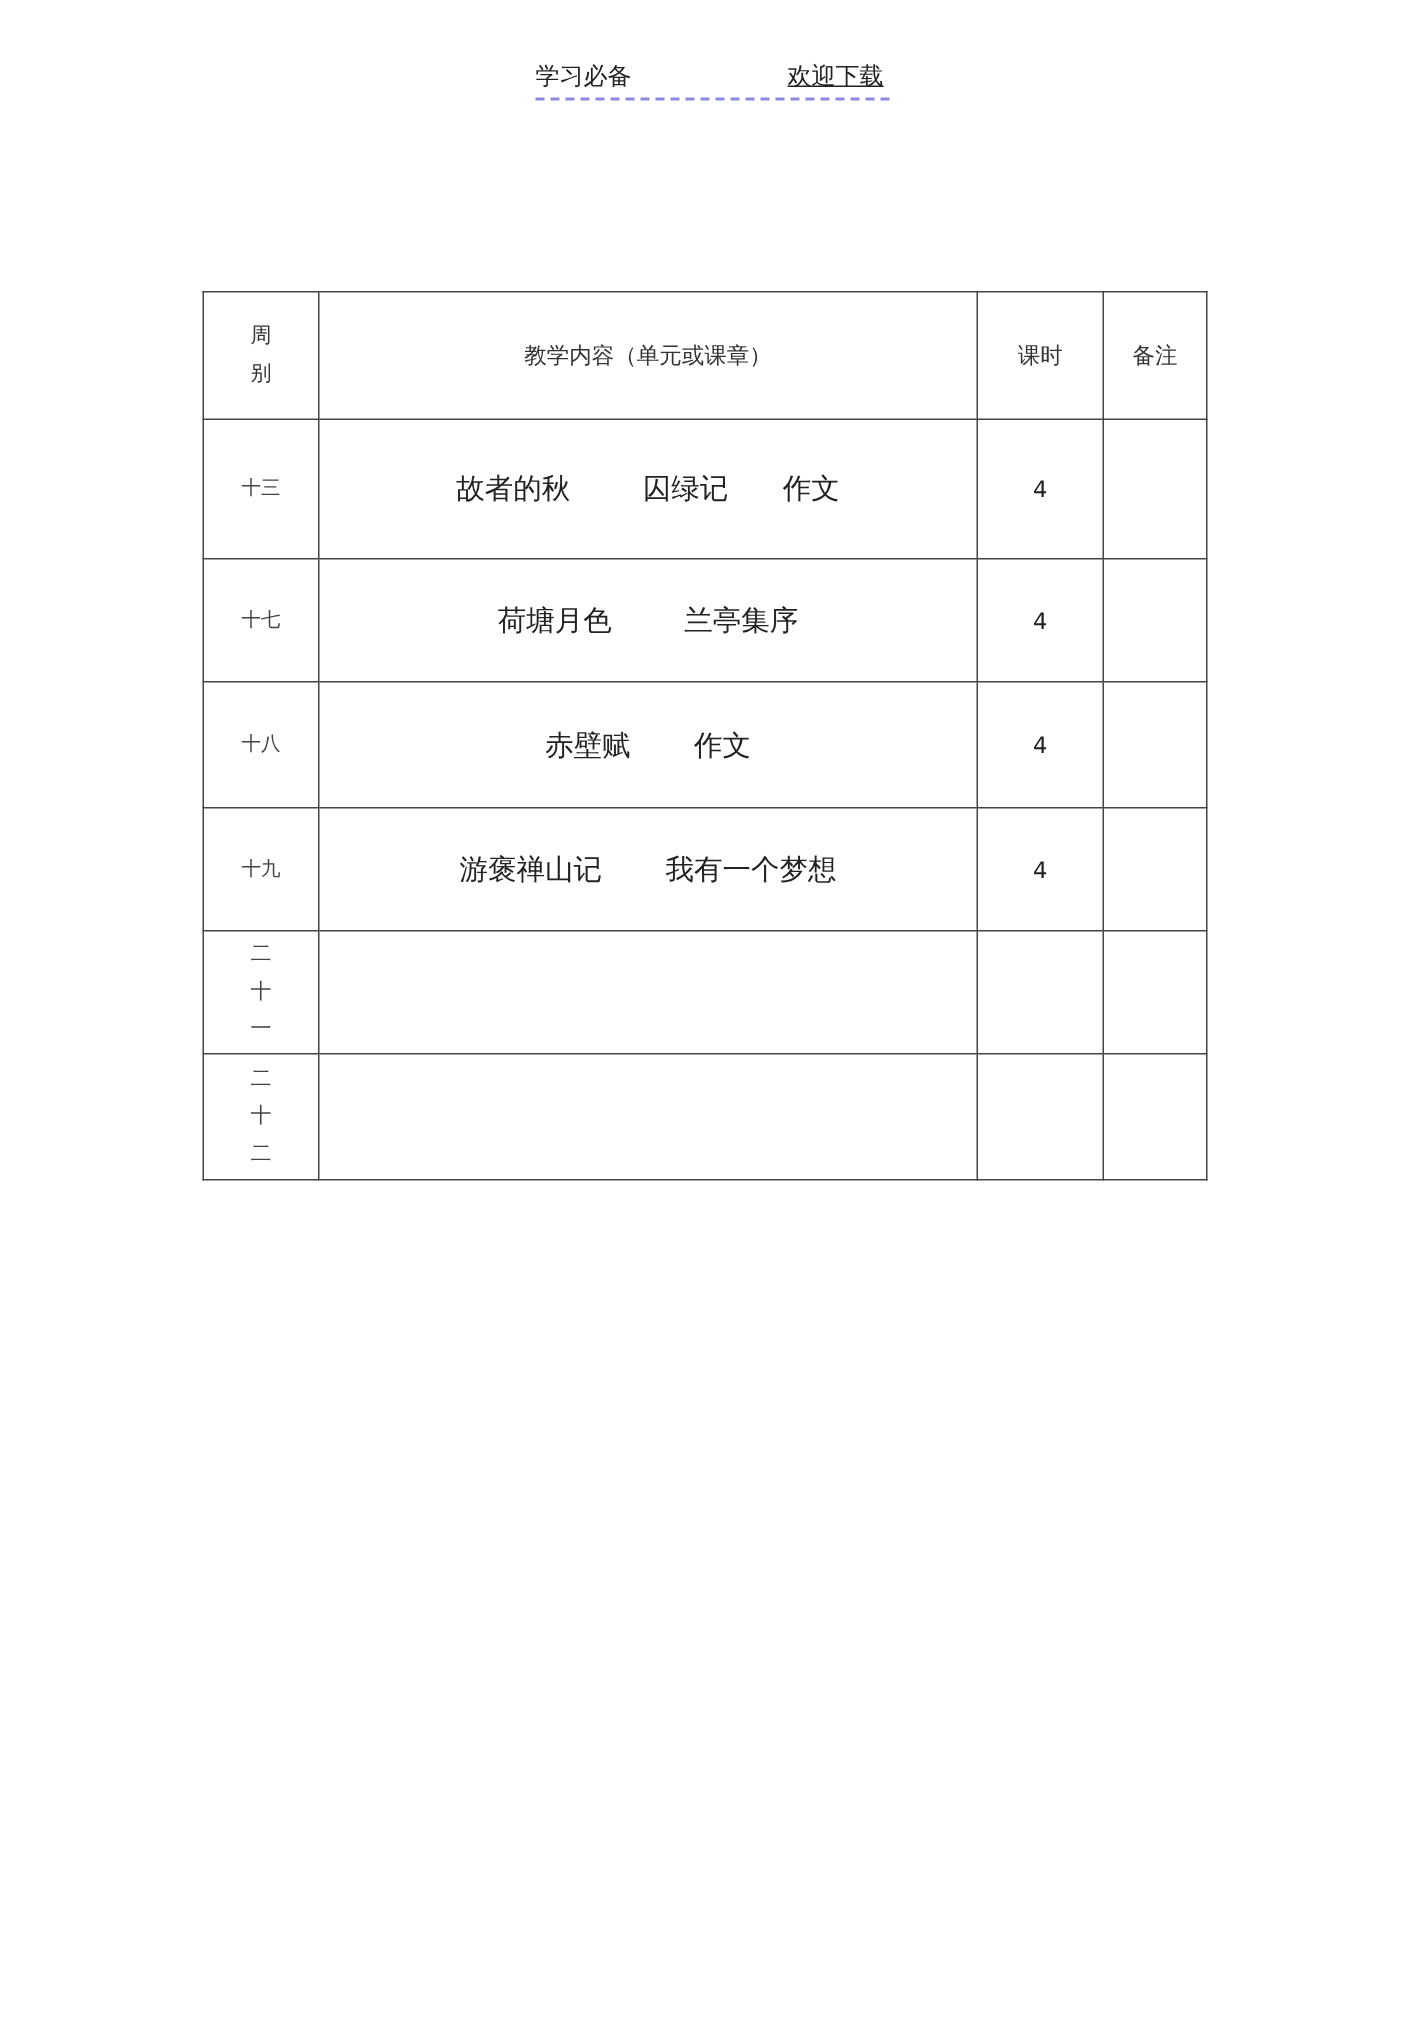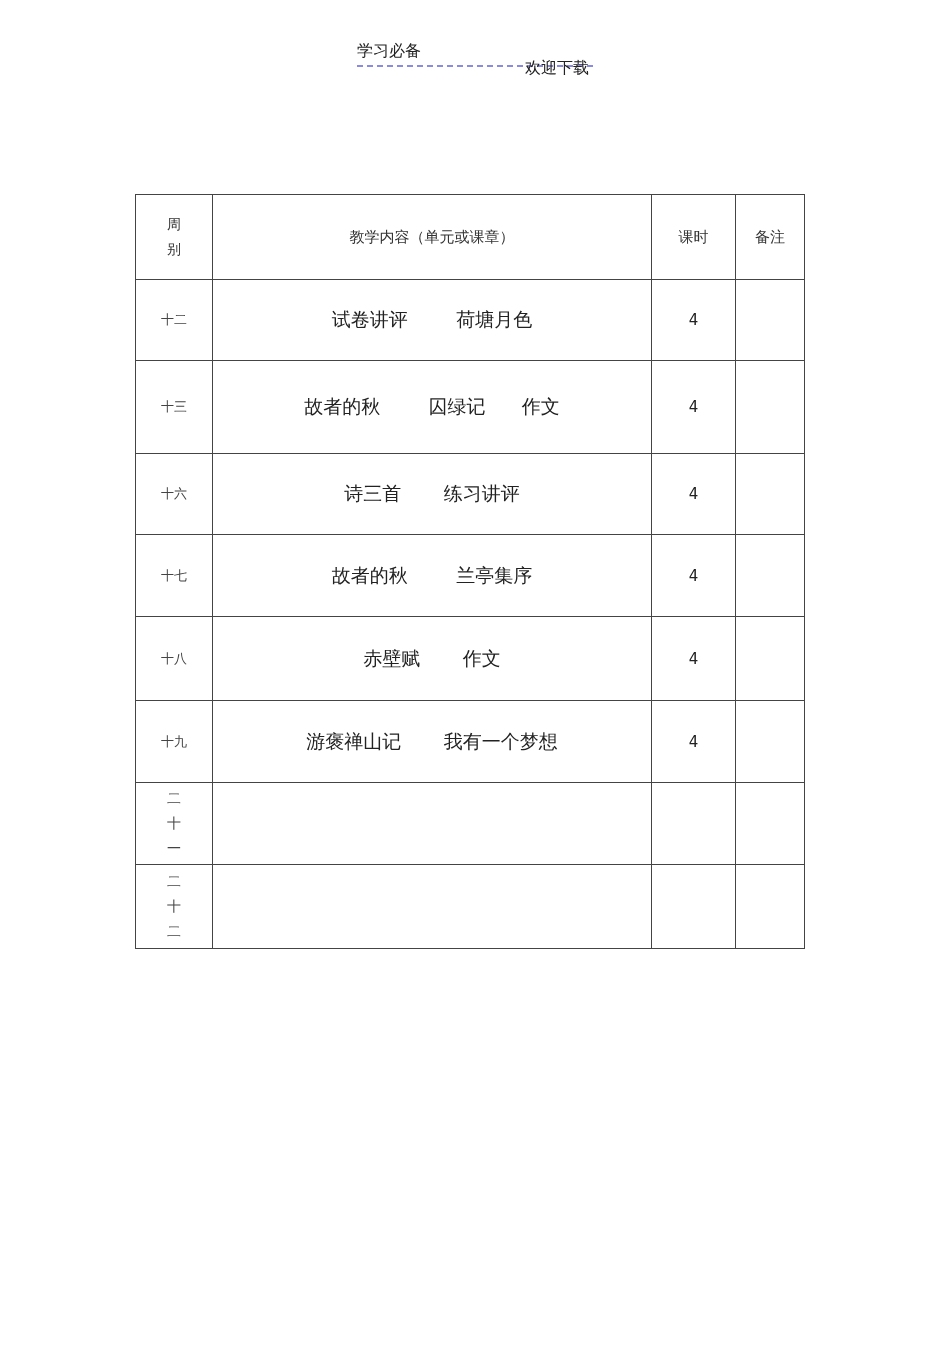--- a/index.html
+++ b/index.html
@@ -1,21 +1,21 @@
 <!DOCTYPE html>
 <html><head>
 <meta charset="utf-8">
 <style>
   html, body { margin:0; padding:0; background:#ffffff; }
   body { width:950px; height:1345px; position:relative; overflow:hidden;
          font-family:"DejaVu Sans","Liberation Sans",sans-serif; color:#222; }
   .header { position:absolute; top:41px; left:357px; width:236px; height:24px;
             border-bottom:2px dashed #8a8ae0; font-size:16px; color:#222; }
   .header .l { position:absolute; left:0; top:0;text-align:center; }
-  .header .r { position:absolute; right:4px; top:17px; }
+  .header .r { position:absolute; right:4px; top:0;text-decoration:underline; }
   table { position:absolute; left:135px; top:194px; border-collapse:collapse;
           table-layout:fixed; }
   td, th { border:1.5px solid #444; text-align:center; vertical-align:middle;
            padding:0; font-weight:normal; }
   th { font-size:15px; color:#333; }
   .wk { font-size:13px; color:#444; line-height:24px; }
   .content { font-size:19px; color:#222; word-spacing:0; white-space:pre; }
   .hours { font-size:15px; color:#222; }
   .vert { display:inline-block; width:1.1em; line-height:25px; font-size:14px; }
 </style>
@@ -40,41 +40,29 @@
       <span class="vert">
         <span>周</span><br>
         <span>别</span>
       </span>
     </th>
     <th>教学内容（单元或课章）</th>
     <th>课时</th>
     <th>备注</th>
   </tr>
 
-  <tr style="height:81px">
-    <td class="wk">十二</td>
-    <td class="content">试卷讲评        荷塘月色</td>
-    <td class="hours">4</td>
-    <td></td>
-  </tr>
   <tr style="height:93px">
     <td class="wk">十三</td>
     <td class="content">故者的秋        囚绿记      作文</td>
     <td class="hours">4</td>
     <td></td>
   </tr>
-  <tr style="height:81px">
-    <td class="wk">十六</td>
-    <td class="content">诗三首       练习讲评</td>
-    <td class="hours">4</td>
-    <td></td>
-  </tr>
   <tr style="height:82px">
     <td class="wk">十七</td>
-    <td class="content">故者的秋        兰亭集序</td>
+    <td class="content">荷塘月色        兰亭集序</td>
     <td class="hours">4</td>
     <td></td>
   </tr>
   <tr style="height:84px">
     <td class="wk">十八</td>
     <td class="content">赤壁赋       作文</td>
     <td class="hours">4</td>
     <td></td>
   </tr>
   <tr style="height:82px">

